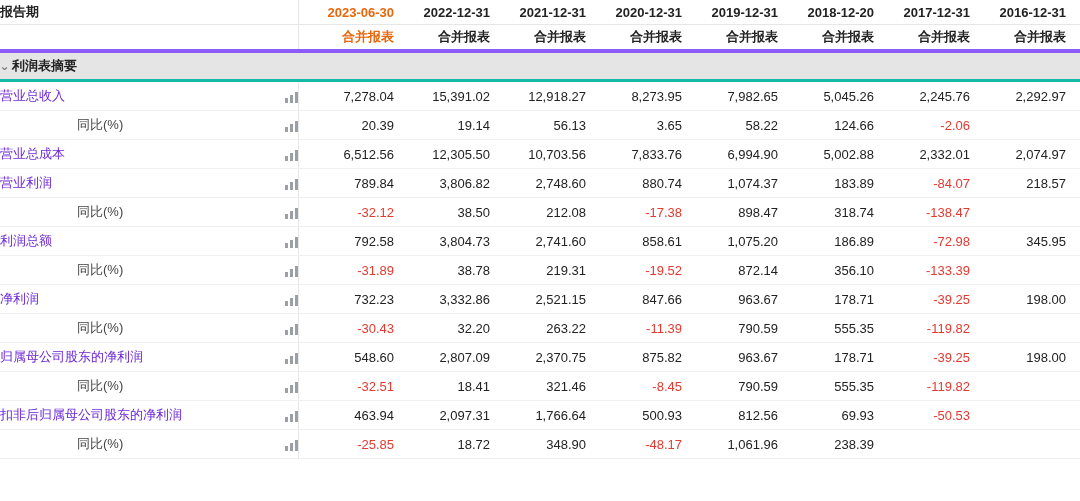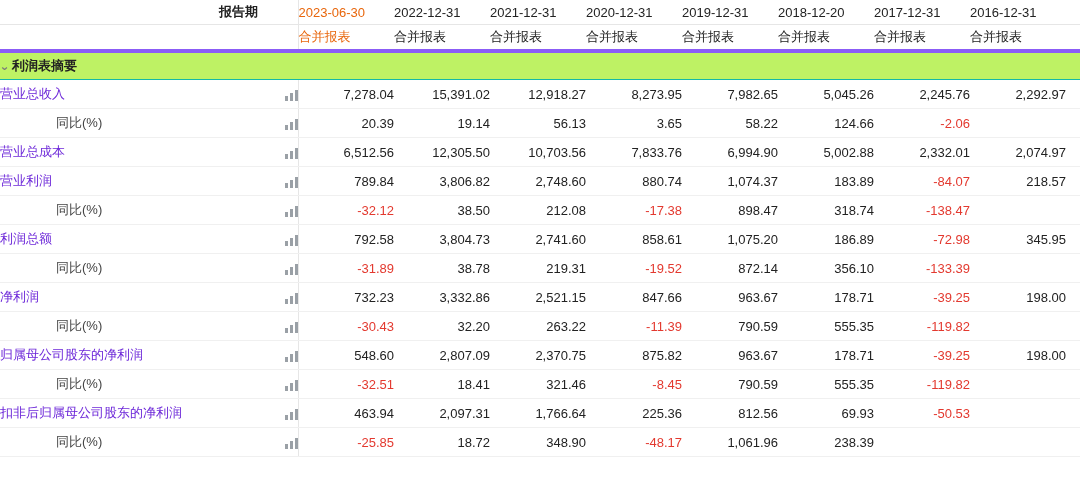--- a/index.html
+++ b/index.html
@@ -19,49 +19,50 @@
     border-collapse: collapse;
     width: 1080px;
     table-layout: fixed;
   }
   table.fin td, table.fin th {
     padding: 0;
     margin: 0;
   }
   
   .hdr-label {
-    text-align: right;
+    text-align: left;
     padding-left: 14px;
     font-weight: bold;
     color: #222;
     border-bottom: 1px solid #e6e6e6;
     height: 24px;
     vertical-align: middle;
     white-space: nowrap;
   }
   .hdr-cell {
+    text-align: right;
     padding-right: 12px;
-    font-weight: normal;
+    font-weight: bold;
     height: 24px;
     vertical-align: middle;
     border-bottom: 1px solid #e6e6e6;
     white-space: nowrap;
   }
   .hdr-cell.cur {
     color: #e8660c;
   }
   .hdr-row-last .hdr-cell,
   .hdr-row-last .hdr-label {
     border-bottom: 4px solid #8b5cf6;
   }
   
   .section-row td {
-    background: #bef264;
+    background: #e5e5e5;
     height: 26px;
-    border-bottom: 1px solid #14b8a6;
+    border-bottom: 3px solid #14b8a6;
   }
   .section-title {
     padding-left: 8px;
     font-weight: bold;
     color: #222;
     white-space: nowrap;
   }
   .caret {
     display: inline-block;
     width: 12px;
@@ -74,21 +75,21 @@
     height: 28px;
     border-bottom: 1px solid #f0f0f0;
     vertical-align: middle;
   }
   .row-label {
     padding-left: 30px;
     white-space: nowrap;
     color: #6d28d9;
   }
   .row-label.indent2 {
-    padding-left: 56px;
+    padding-left: 77px;
     color: #444;
     margin-top: 15px;
   }
   .num {
     text-align: right;
     padding-right: 12px;
     white-space: nowrap;
     font-variant-numeric: tabular-nums;
     color: #222;
   }
@@ -320,21 +321,21 @@
         <td class="num neg">-119.82</td>
         <td class="num"></td>
         <td></td>
       </tr>
       <tr class="data-row">
         <td class="row-label">扣非后归属母公司股东的净利润</td>
         <td class="icon-cell label-col"><span class="bars"><i></i><i></i><i></i></span></td>
         <td class="num">463.94</td>
         <td class="num">2,097.31</td>
         <td class="num">1,766.64</td>
-        <td class="num">225.36</td>
+        <td class="num">500.93</td>
         <td class="num">812.56</td>
         <td class="num">69.93</td>
         <td class="num neg">-50.53</td>
         <td class="num"></td>
         <td></td>
       </tr>
       <tr class="data-row">
         <td class="row-label indent2">同比(%)</td>
         <td class="icon-cell label-col"><span class="bars"><i></i><i></i><i></i></span></td>
         <td class="num neg">-25.85</td>

